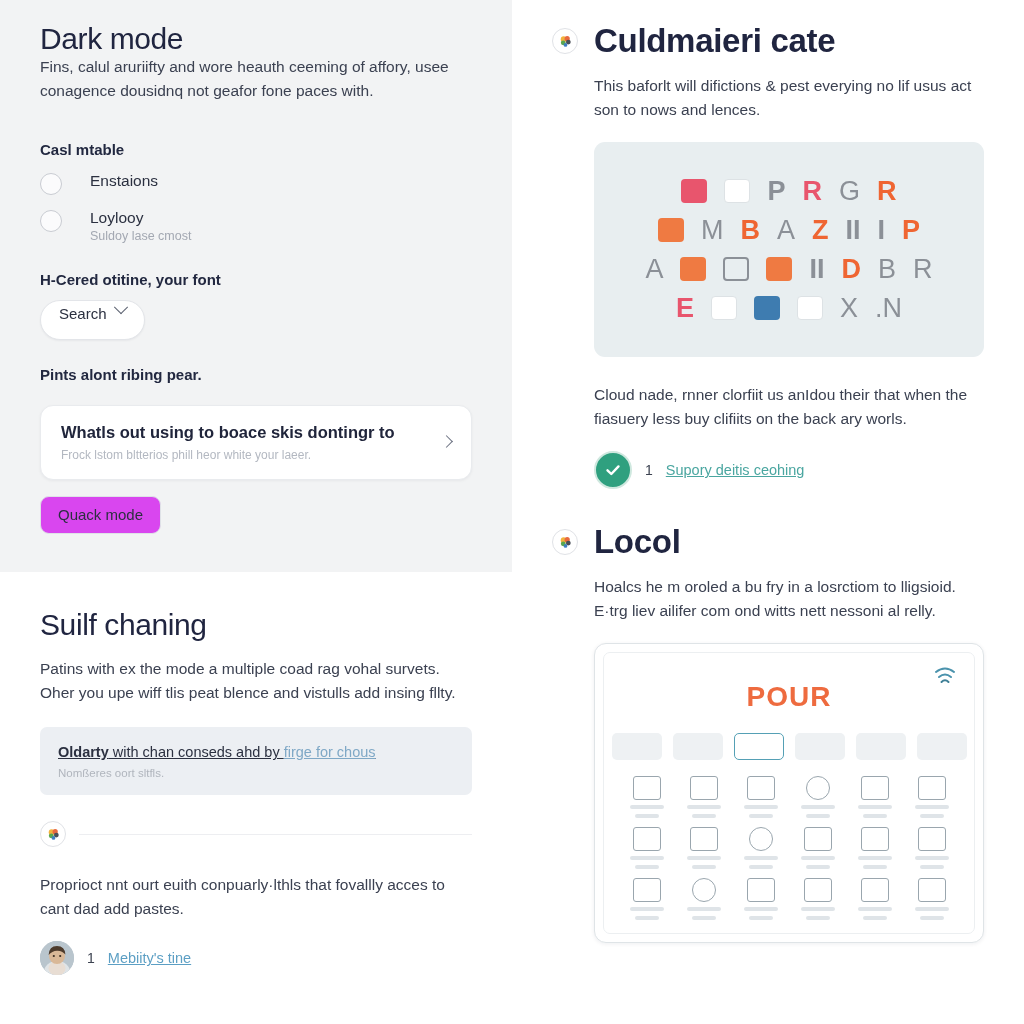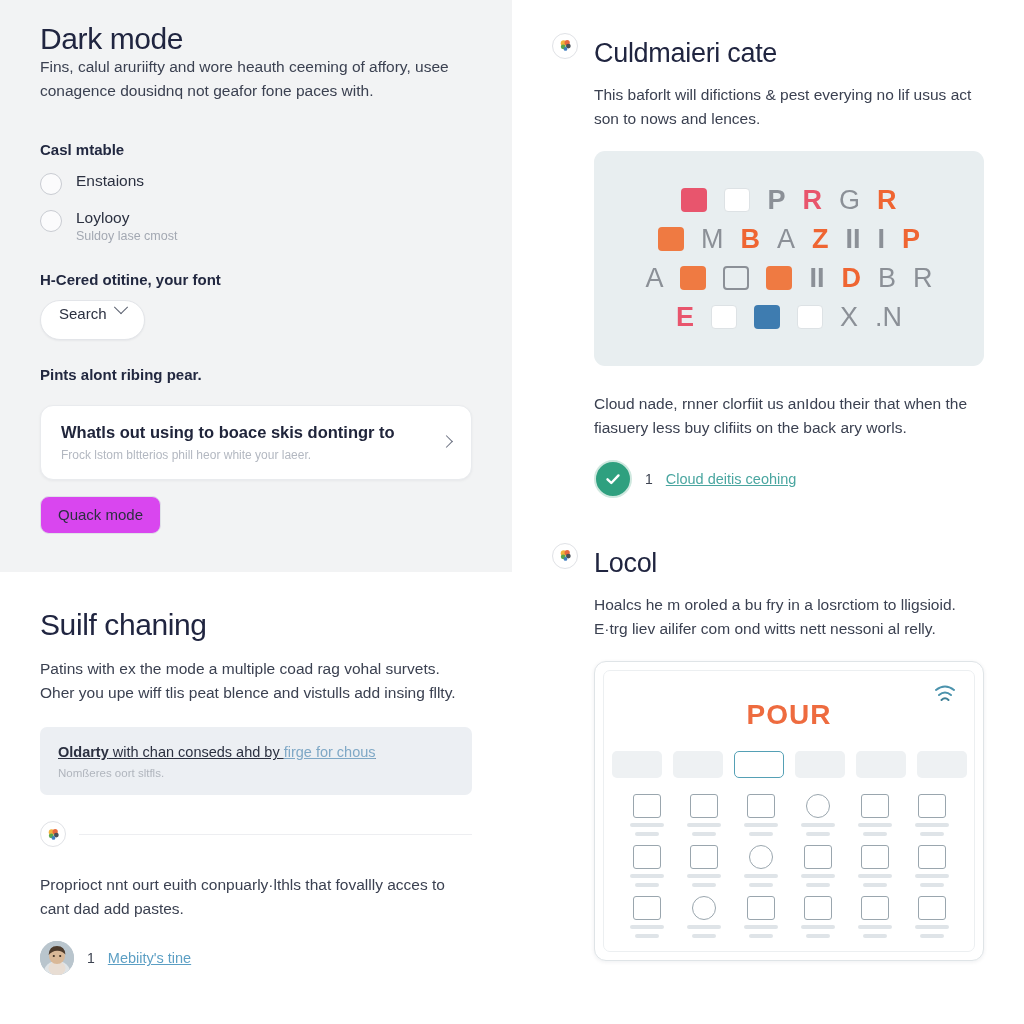--- a/index.html
+++ b/index.html
@@ -34,21 +34,21 @@
     color: #202540; line-height: 1.1;
   }
   .body-text {
     font-size: 15.5px; line-height: 1.55; color: #3b4151; font-weight: 400;
   }
   .sub-label {
     font-size: 15px; font-weight: bold; color: #222840;
   }
 
   
-  .radio-row { display: flex; align-items: flex-start; gap: 14px; margin-top: 14px; }
+  .radio-row { display: flex; align-items: flex-start; gap: 28px; margin-top: 14px; }
   .radio-dot {
     width: 22px; height: 22px; border-radius: 50%;
     border: 1.6px solid #c9ccd2; background: #fbfbfc; flex: none; margin-top: 1px;
   }
   .radio-label { font-size: 15.5px; color: #2b3040; }
   .radio-help { font-size: 12.5px; color: #a3a8b2; margin-top: 2px; }
 
   
   .pill {
     display: inline-flex; gap: 9px;
@@ -113,21 +113,21 @@
   }
   .check-badge {
     width: 38px; height: 38px; border-radius: 50%; flex: none;
     background: #2fa07f; border: 2px solid #cfe8df;
     display: flex; align-items: center; justify-content: center;
   }
 
   
   .r-head { display: flex; align-items: center; gap: 16px; }
   h2.r-title {
-    font-size: 27px; font-weight: normal; color: #202540; letter-spacing: -0.3px; margin-top: 16px;
+    font-size: 33px; font-weight: bold; color: #202540; letter-spacing: -0.3px;
   }
 
   .glyph-panel {
     background: #e8eef0; border-radius: 11px;
     height: 215px; margin-top: 20px;
     display: flex; flex-direction: column; justify-content: center;
     gap: 12px; padding: 10px 26px;
   }
   .glyph-row { display: flex; align-items: center; justify-content: center; gap: 17px; }
   .g {
@@ -344,21 +344,21 @@
 
         <p class="body-text mt26">Cloud nade, rnner clorfiit us anIdou their that when the fiasuery less buy clifiits on the back ary worls.</p>
 
         <div class="meta-row mt20">
           <span class="check-badge">
             <svg width="20" height="20" viewBox="0 0 20 20" aria-hidden="true">
               <path d="M4.5 10.3 L8.3 14 L15.5 6.4" stroke="#fff" stroke-width="2.4" fill="none" stroke-linecap="round" stroke-linejoin="round"></path>
             </svg>
           </span>
           <span class="meta-count">1</span>
-          <a class="meta-link teal" href="#">Cloud deitis ceohing</a>
+          <a class="meta-link teal" href="#">Supory deitis ceohing</a>
         </div>
       </div>
     </div>
 
     <div class="pad mt34">
       <div class="r-head">
         <span class="badge-ico">
           <svg width="15" height="15" viewBox="0 0 16 16" aria-hidden="true">
             <circle cx="6" cy="5.5" r="3.1" fill="#f2b33d"></circle>
             <circle cx="9.8" cy="5" r="2.8" fill="#e8693f"></circle>

